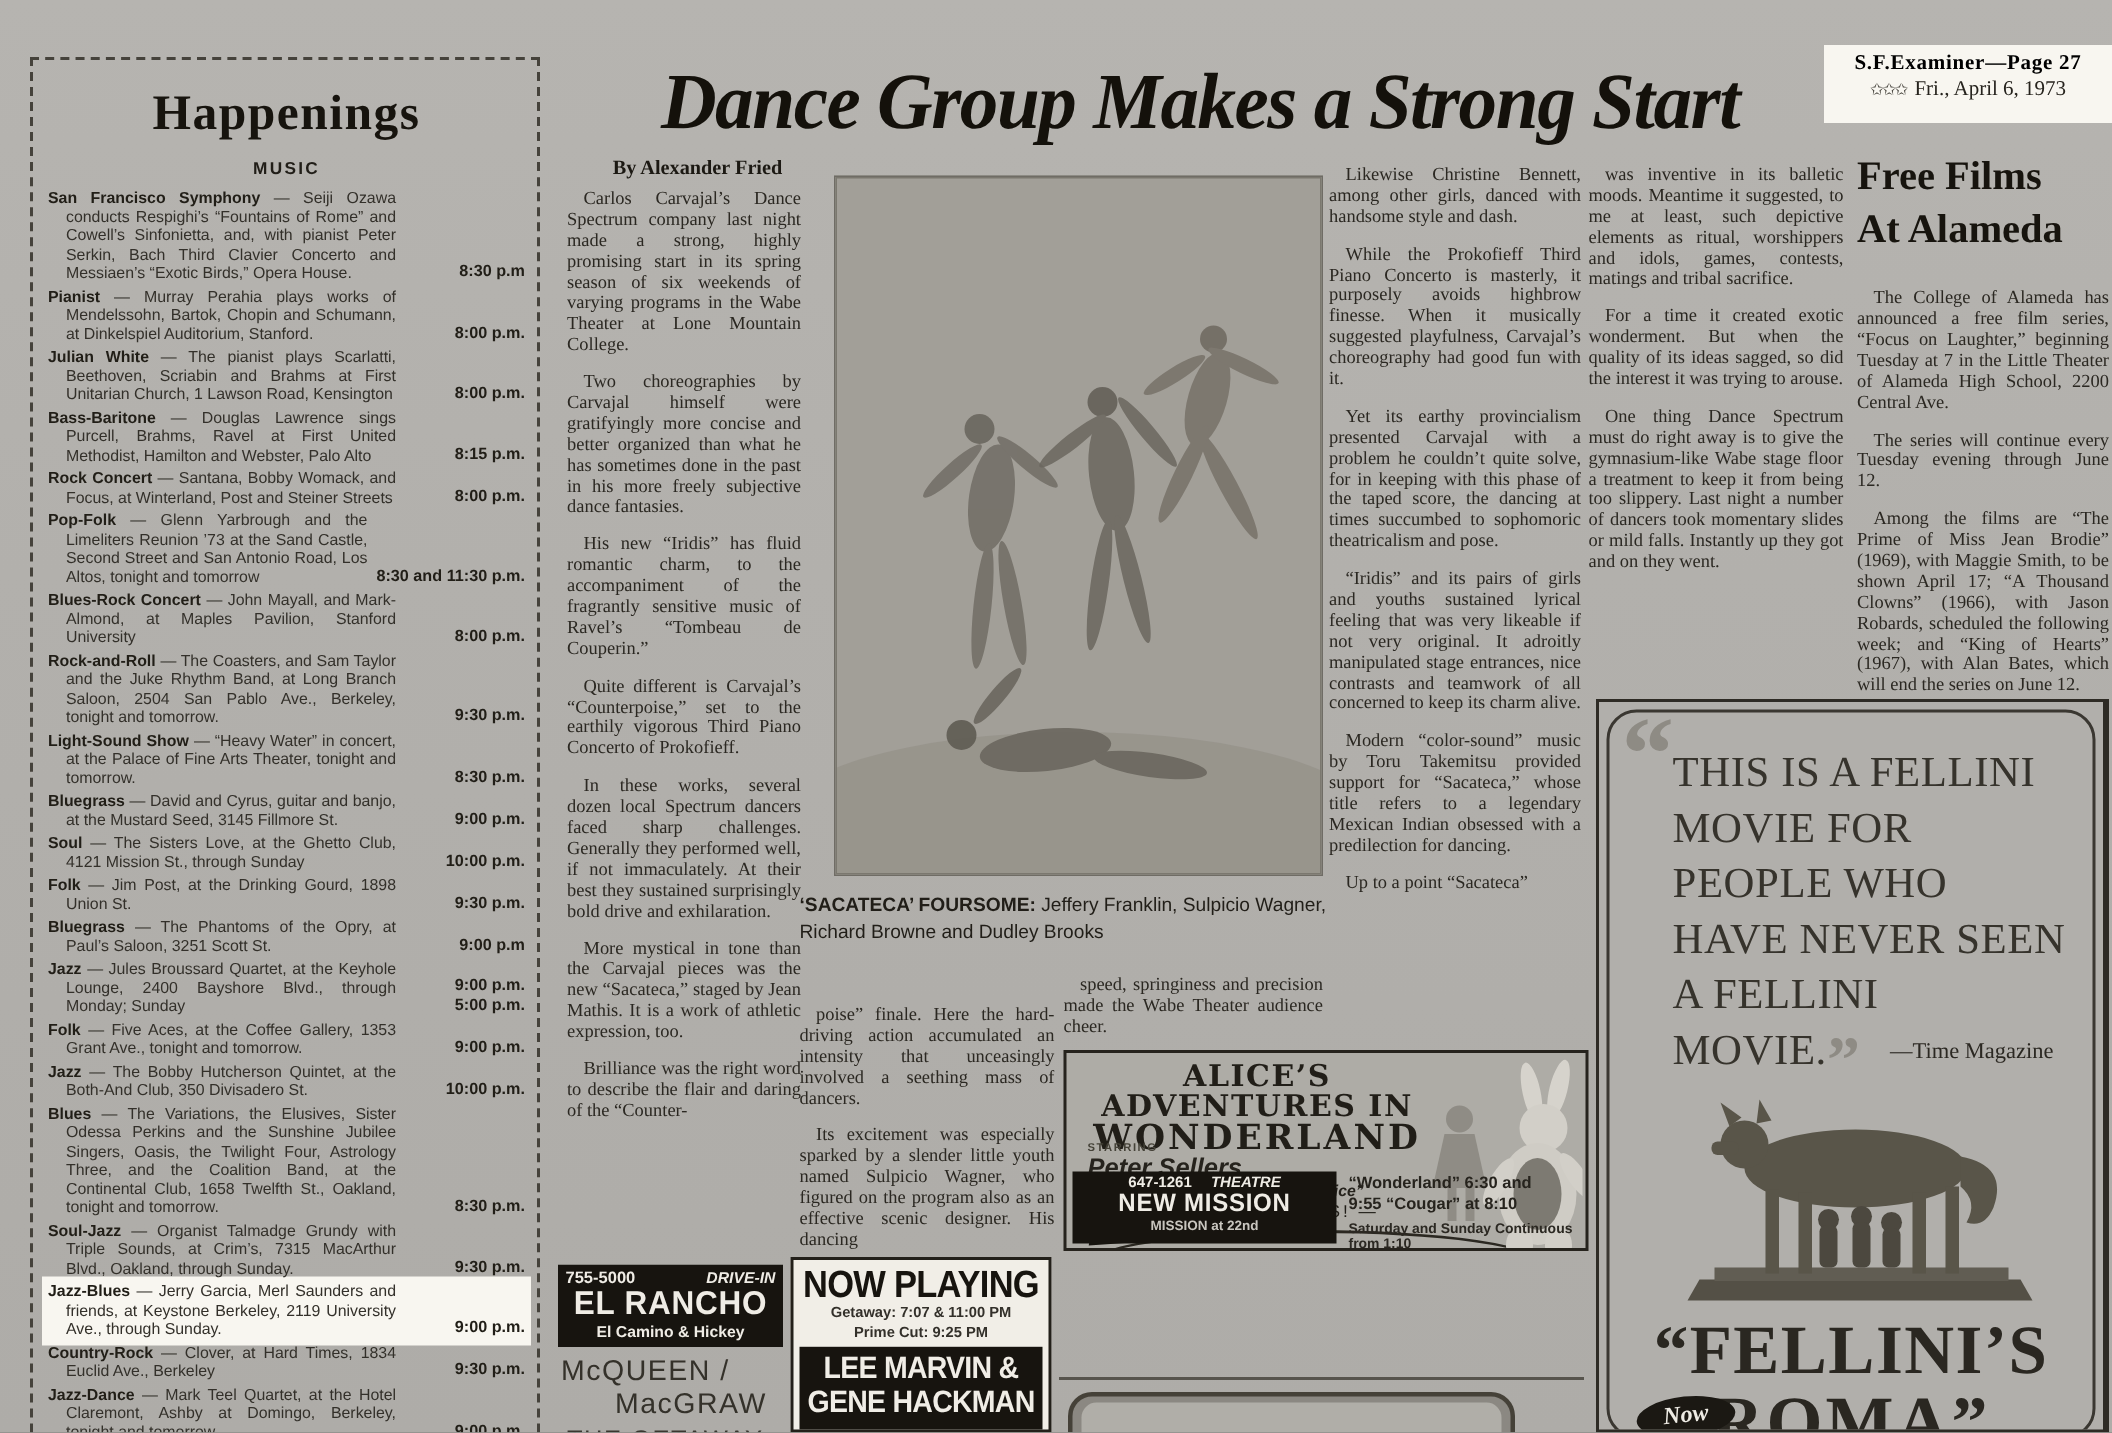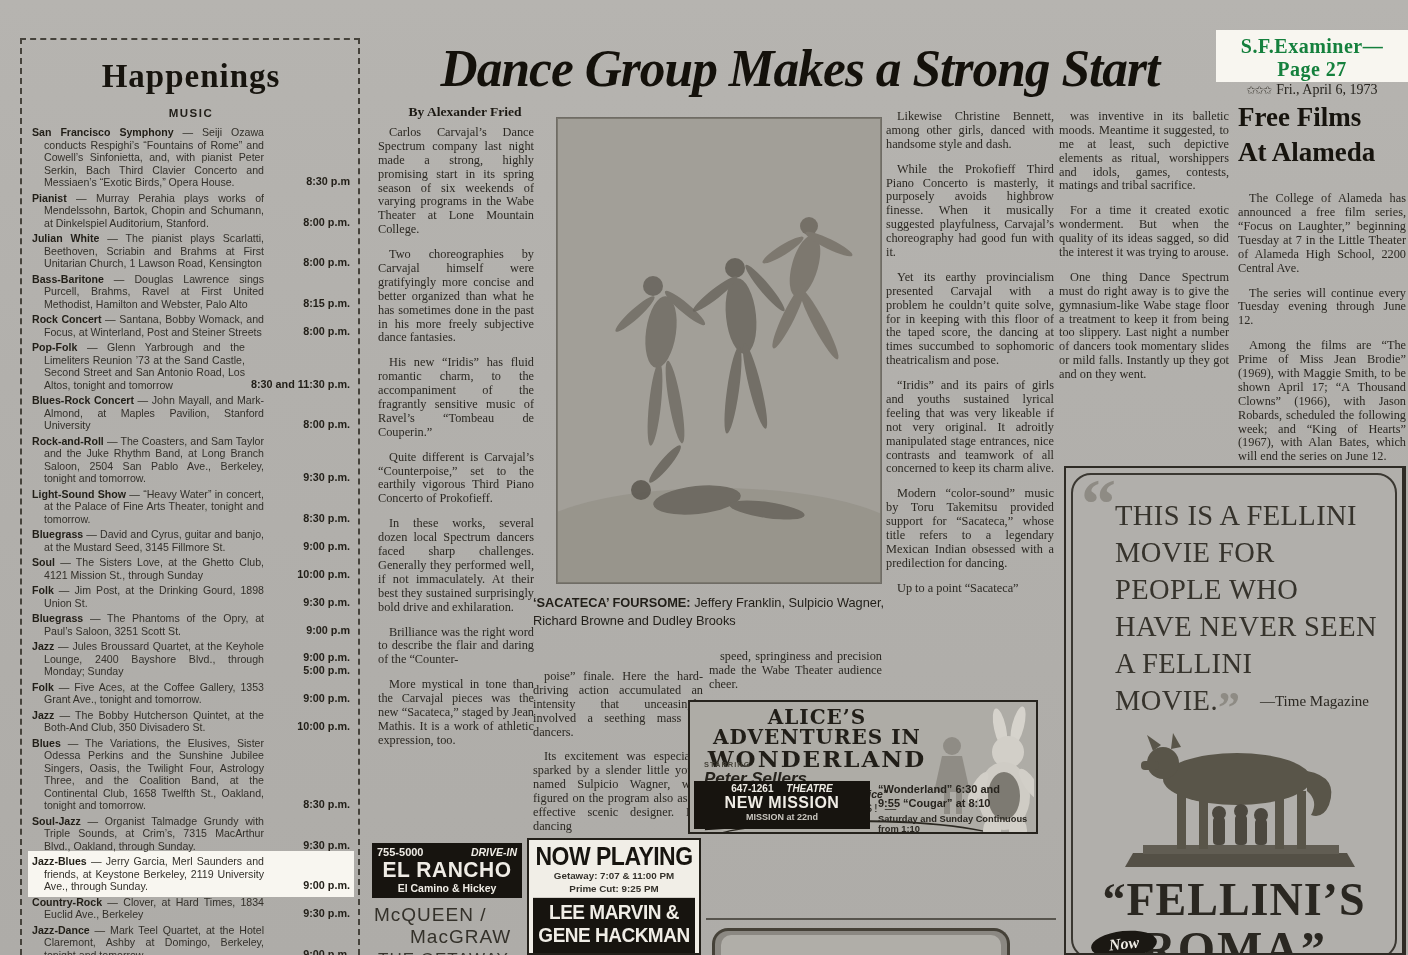--- a/index.html
+++ b/index.html
@@ -40,21 +40,21 @@
 
   #photo{left:556px;top:117px;width:326px;height:467px;background:#a6a39c;
     border:1px solid #6f6c65;box-sizing:border-box;}
   #caption{left:533px;top:594px;width:352px;font-family:"Liberation Sans",sans-serif;
     font-size:12.8px;line-height:1.4;color:#211e18;}
   #caption b{font-weight:bold;}
 
   
   #masthead{left:1216px;top:30px;width:192px;height:52px;background:#f8f6f0;
     box-sizing:border-box;padding:5px 8px 0 8px;text-align:center;}
-  #masthead .m1{font-weight:bold;font-size:20px;color:#15803d;letter-spacing:.5px;}
+  #masthead .m1{font-weight:bold;font-size:14px;color:#000000;letter-spacing:.5px;}
   #masthead .m2{font-size:14px;color:#26231d;margin-top:1px;}
   #masthead .stars{font-size:11px;letter-spacing:-1px;margin-right:5px;color:#45423b;}
 
   
   #freefilms{left:1238px;top:100px;width:168px;}
   #ff-title{font-family:"Liberation Serif",serif;font-weight:bold;font-size:27px;
     line-height:1.3;color:#17140e;margin-bottom:22px;}
 
   
   #fellini{left:1064px;top:466px;width:342px;height:489px;box-sizing:border-box;
@@ -96,21 +96,21 @@
     background:#f1eee7;border:2px solid #23201a;overflow:hidden;padding-top:3px;}
   #np-title{font-family:"Liberation Sans",sans-serif;font-weight:bold;font-size:23px;
     text-align:center;letter-spacing:-.5px;color:#17140f;transform:scaleY(1.1);}
   .np-time{font-family:"Liberation Sans",sans-serif;font-weight:bold;font-size:9.8px;
     text-align:center;color:#33302a;line-height:1.3;}
   #np-black{margin:5px 4px 0;background:#17140f;color:#f0ede6;text-align:center;
     font-family:"Liberation Sans",sans-serif;font-weight:bold;font-size:19px;line-height:1.12;
     padding:3px 0 8px;letter-spacing:-.5px;transform:scaleY(1.08);}
 
   
-  #alice{left:688px;top:700px;width:350px;height:134px;box-sizing:border-box;
+  #alice{left:709px;top:700px;width:350px;height:134px;box-sizing:border-box;
     border:2px solid #26231d;background:#aeaca6;overflow:hidden;}
   #al-title{position:absolute;left:8px;top:5px;width:238px;text-align:center;
     font-family:"DejaVu Serif",serif;font-weight:bold;color:#211e18;line-height:1.0;}
   #al-title .t1{font-size:20px;letter-spacing:1px;}
   #al-title .t2{font-size:20px;letter-spacing:1px;}
   #al-title .t3{font-size:23px;letter-spacing:2px;}
   .al-label{font-family:"Liberation Sans",sans-serif;font-size:7.5px;font-weight:bold;color:#454238;letter-spacing:1px;}
   #al-starring{position:absolute;left:14px;top:58px;}
   #al-star-name{font-family:"Liberation Sans",sans-serif;font-weight:bold;font-style:italic;
     font-size:17px;color:#26231d;}
@@ -243,22 +243,22 @@
 
   <div id="headline" class="abs">Dance Group Makes a Strong Start</div>
   <div id="byline" class="abs">By Alexander Fried</div>
 
   <div id="col1" class="abs bodycol">
       <p class="para">Carlos Carvajal’s Dance Spectrum company last night made a strong, highly promising start in its spring season of six weekends of varying programs in the Wabe Theater at Lone Mountain College.</p>
       <p class="para">Two choreographies by Carvajal himself were gratifyingly more concise and better organized than what he has sometimes done in the past in his more freely subjective dance fantasies.</p>
       <p class="para">His new “Iridis” has fluid romantic charm, to the accompaniment of the fragrantly sensitive music of Ravel’s “Tombeau de Couperin.”</p>
       <p class="para">Quite different is Carvajal’s “Counterpoise,” set to the earthily vigorous Third Piano Concerto of Prokofieff.</p>
       <p class="para">In these works, several dozen local Spectrum dancers faced sharp challenges. Generally they performed well, if not immaculately. At their best they sustained surprisingly bold drive and exhilaration.</p>
+      <p class="para">More mystical in tone than the Carvajal pieces was the new “Sacateca,” staged by Jean Mathis. It is a work of athletic expression, too.</p>
       <p class="para">Brilliance was the right word to describe the flair and daring of the “Counter-</p>
-      <p class="para">More mystical in tone than the Carvajal pieces was the new “Sacateca,” staged by Jean Mathis. It is a work of athletic expression, too.</p>
     </div>
 
   <div id="photo" class="abs">
     <svg width="324" height="465" viewBox="0 0 324 465">
       <rect width="324" height="465" fill="#a6a39c"></rect>
       <rect width="324" height="465" fill="#9c9992" opacity="0.35"></rect>
       <ellipse cx="160" cy="430" rx="200" ry="60" fill="#8f8c84" opacity="0.55"></ellipse>
 
       <g fill="#716d65" opacity="0.85">
         <circle cx="96" cy="168" r="10" fill="#67635b"></circle>
@@ -304,21 +304,21 @@
   <div id="col2a" class="abs bodycol">
       <p class="para">poise” finale. Here the hard-driving action accumulated an intensity that unceasingly involved a seething mass of dancers.</p>
       <p class="para">Its excitement was especially sparked by a slender little youth named Sulpicio Wagner, who figured on the program also as an effective scenic designer. His dancing</p>
     </div>
   <div id="col2b" class="abs bodycol">
       <p class="para">speed, springiness and precision made the Wabe Theater audience cheer.</p>
     </div>
   <div id="col3" class="abs bodycol">
       <p class="para">Likewise Christine Bennett, among other girls, danced with handsome style and dash.</p>
       <p class="para">While the Prokofieff Third Piano Concerto is masterly, it purposely avoids highbrow finesse. When it musically suggested playfulness, Carvajal’s choreography had good fun with it.</p>
-      <p class="para">Yet its earthy provincialism presented Carvajal with a problem he couldn’t quite solve, for in keeping with this floor of the taped score, the dancing at times succumbed to sophomoric theatricalism and pose.</p>
+      <p class="para">Yet its earthy provincialism presented Carvajal with a problem he couldn’t quite solve, for in keeping with this phase of the taped score, the dancing at times succumbed to sophomoric theatricalism and pose.</p>
       <p class="para">“Iridis” and its pairs of girls and youths sustained lyrical feeling that was very likeable if not very original. It adroitly manipulated stage entrances, nice contrasts and teamwork of all concerned to keep its charm alive.</p>
       <p class="para">Modern “color-sound” music by Toru Takemitsu provided support for “Sacateca,” whose title refers to a legendary Mexican Indian obsessed with a predilection for dancing.</p>
       <p class="para">Up to a point “Sacateca”</p>
     </div>
   <div id="col4" class="abs bodycol">
       <p class="para">was inventive in its balletic moods. Meantime it suggested, to me at least, such depictive elements as ritual, worshippers and idols, games, contests, matings and tribal sacrifice.</p>
       <p class="para">For a time it created exotic wonderment. But when the quality of its ideas sagged, so did the interest it was trying to arouse.</p>
       <p class="para">One thing Dance Spectrum must do right away is to give the gymnasium-like Wabe stage floor a treatment to keep it from being too slippery. Last night a number of dancers took momentary slides or mild falls. Instantly up they got and on they went.</p>
     </div>
 

